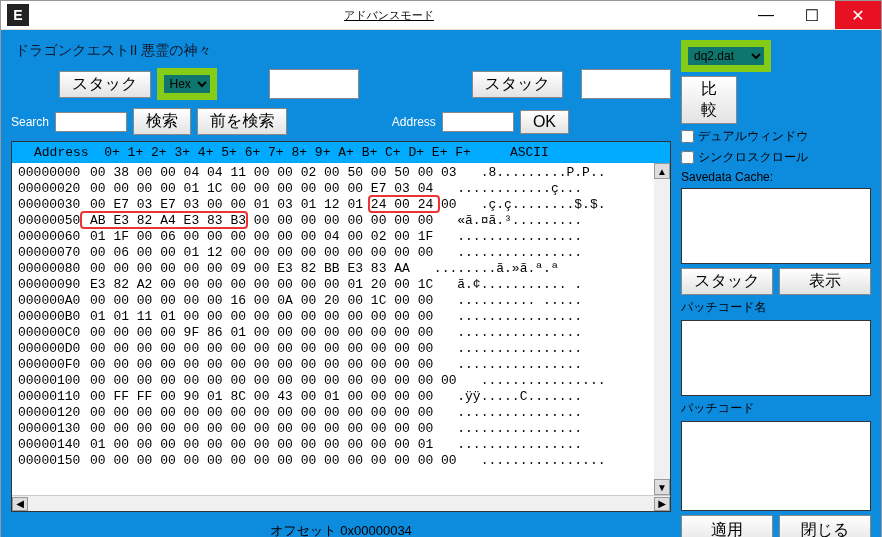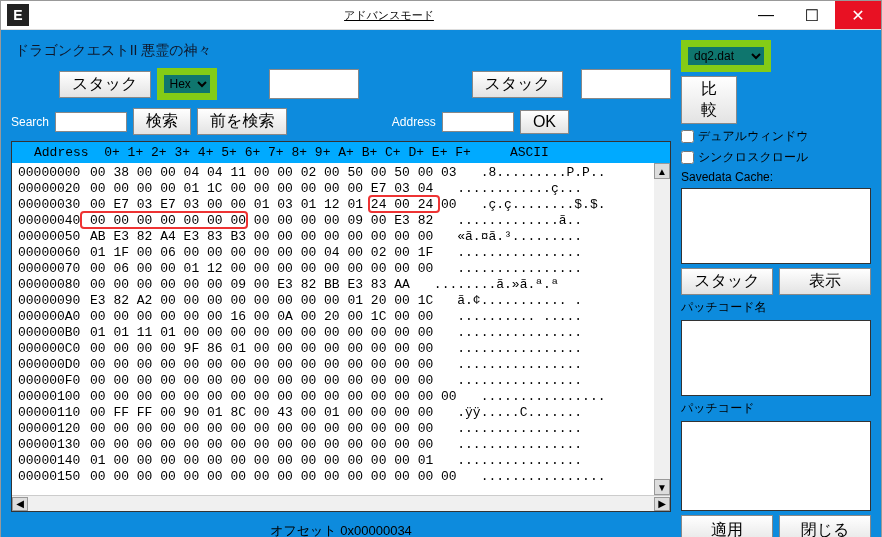--- a/index.html
+++ b/index.html
@@ -91,21 +91,20 @@
 
       <div class="hex-wrap">
         <div class="hex-header" id="hex-header">Address  0+ 1+ 2+ 3+ 4+ 5+ 6+ 7+ 8+ 9+ A+ B+ C+ D+ E+ F+     ASCII</div>
         <div class="hex-body-wrap">
           <div class="hex-body" id="hex-body">
             <div class="redbox" id="redbox1" style="left: 356px; top: 32px; width: 72px; height: 18px;"></div>
             <div class="redbox" id="redbox2" style="left: 68px; top: 48px; width: 168px; height: 18px;"></div>
           <div class="hex-row"><span class="addr">00000000</span><span class="bytes">00 38 00 00 04 04 11 00 00 02 00 50 00 50 00 03</span><span class="ascii">.8.........P.P..</span></div>
               <div class="hex-row"><span class="addr">00000020</span><span class="bytes">00 00 00 00 01 1C 00 00 00 00 00 00 E7 03 04</span><span class="ascii">............ç...</span></div>
               <div class="hex-row"><span class="addr">00000030</span><span class="bytes">00 E7 03 E7 03 00 00 01 03 01 12 01 24 00 24 00</span><span class="ascii">.ç.ç........$.$.</span></div>
-              <div class="hex-row"><span class="addr">00000040</span><span class="bytes">00 00 00 00 00 00 00 00 00 00 00 09 00 E3 82</span><span class="ascii">.............ã..</span></div>
               <div class="hex-row"><span class="addr">00000050</span><span class="bytes">AB E3 82 A4 E3 83 B3 00 00 00 00 00 00 00 00</span><span class="ascii">«ã.¤ã.³.........</span></div>
               <div class="hex-row"><span class="addr">00000060</span><span class="bytes">01 1F 00 06 00 00 00 00 00 00 04 00 02 00 1F</span><span class="ascii">................</span></div>
               <div class="hex-row"><span class="addr">00000070</span><span class="bytes">00 06 00 00 01 12 00 00 00 00 00 00 00 00 00</span><span class="ascii">................</span></div>
               <div class="hex-row"><span class="addr">00000080</span><span class="bytes">00 00 00 00 00 00 09 00 E3 82 BB E3 83 AA</span><span class="ascii">........ã.»ã.ª.ª</span></div>
               <div class="hex-row"><span class="addr">00000090</span><span class="bytes">E3 82 A2 00 00 00 00 00 00 00 00 01 20 00 1C</span><span class="ascii">ã.¢........... .</span></div>
               <div class="hex-row"><span class="addr">000000A0</span><span class="bytes">00 00 00 00 00 00 16 00 0A 00 20 00 1C 00 00</span><span class="ascii">.......... .....</span></div>
               <div class="hex-row"><span class="addr">000000B0</span><span class="bytes">01 01 11 01 00 00 00 00 00 00 00 00 00 00 00</span><span class="ascii">................</span></div>
               <div class="hex-row"><span class="addr">000000C0</span><span class="bytes">00 00 00 00 9F 86 01 00 00 00 00 00 00 00 00</span><span class="ascii">................</span></div>
               <div class="hex-row"><span class="addr">000000D0</span><span class="bytes">00 00 00 00 00 00 00 00 00 00 00 00 00 00 00</span><span class="ascii">................</span></div>
               <div class="hex-row"><span class="addr">000000F0</span><span class="bytes">00 00 00 00 00 00 00 00 00 00 00 00 00 00 00</span><span class="ascii">................</span></div>

